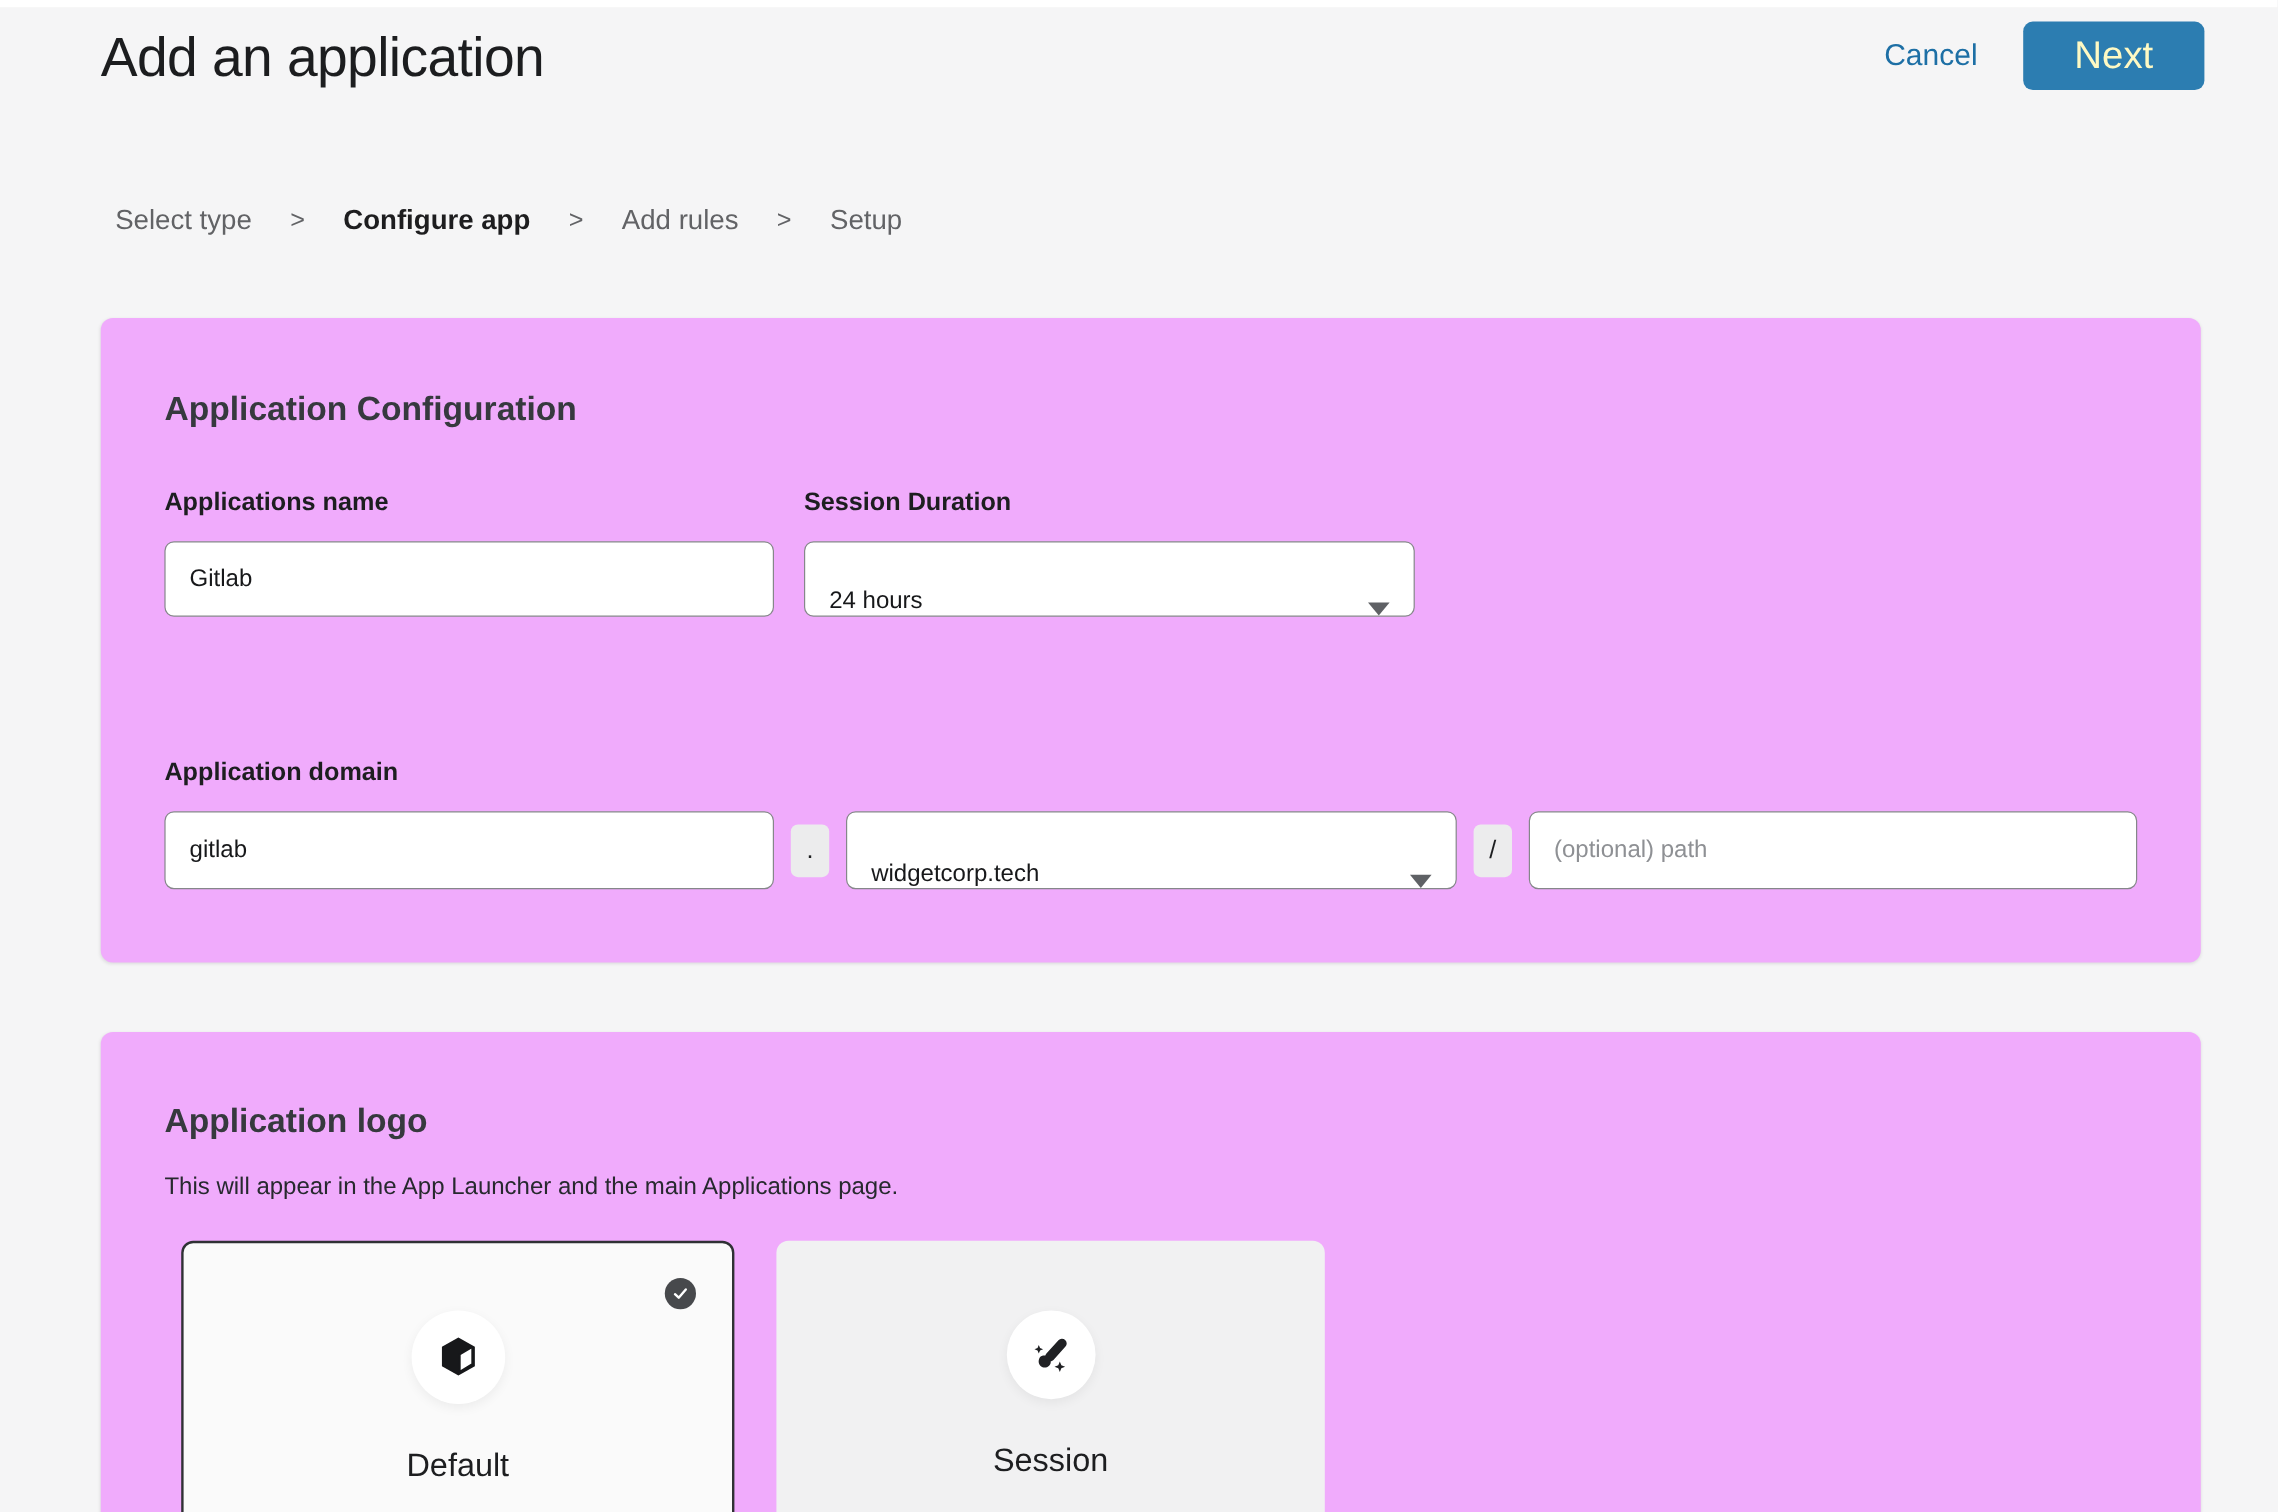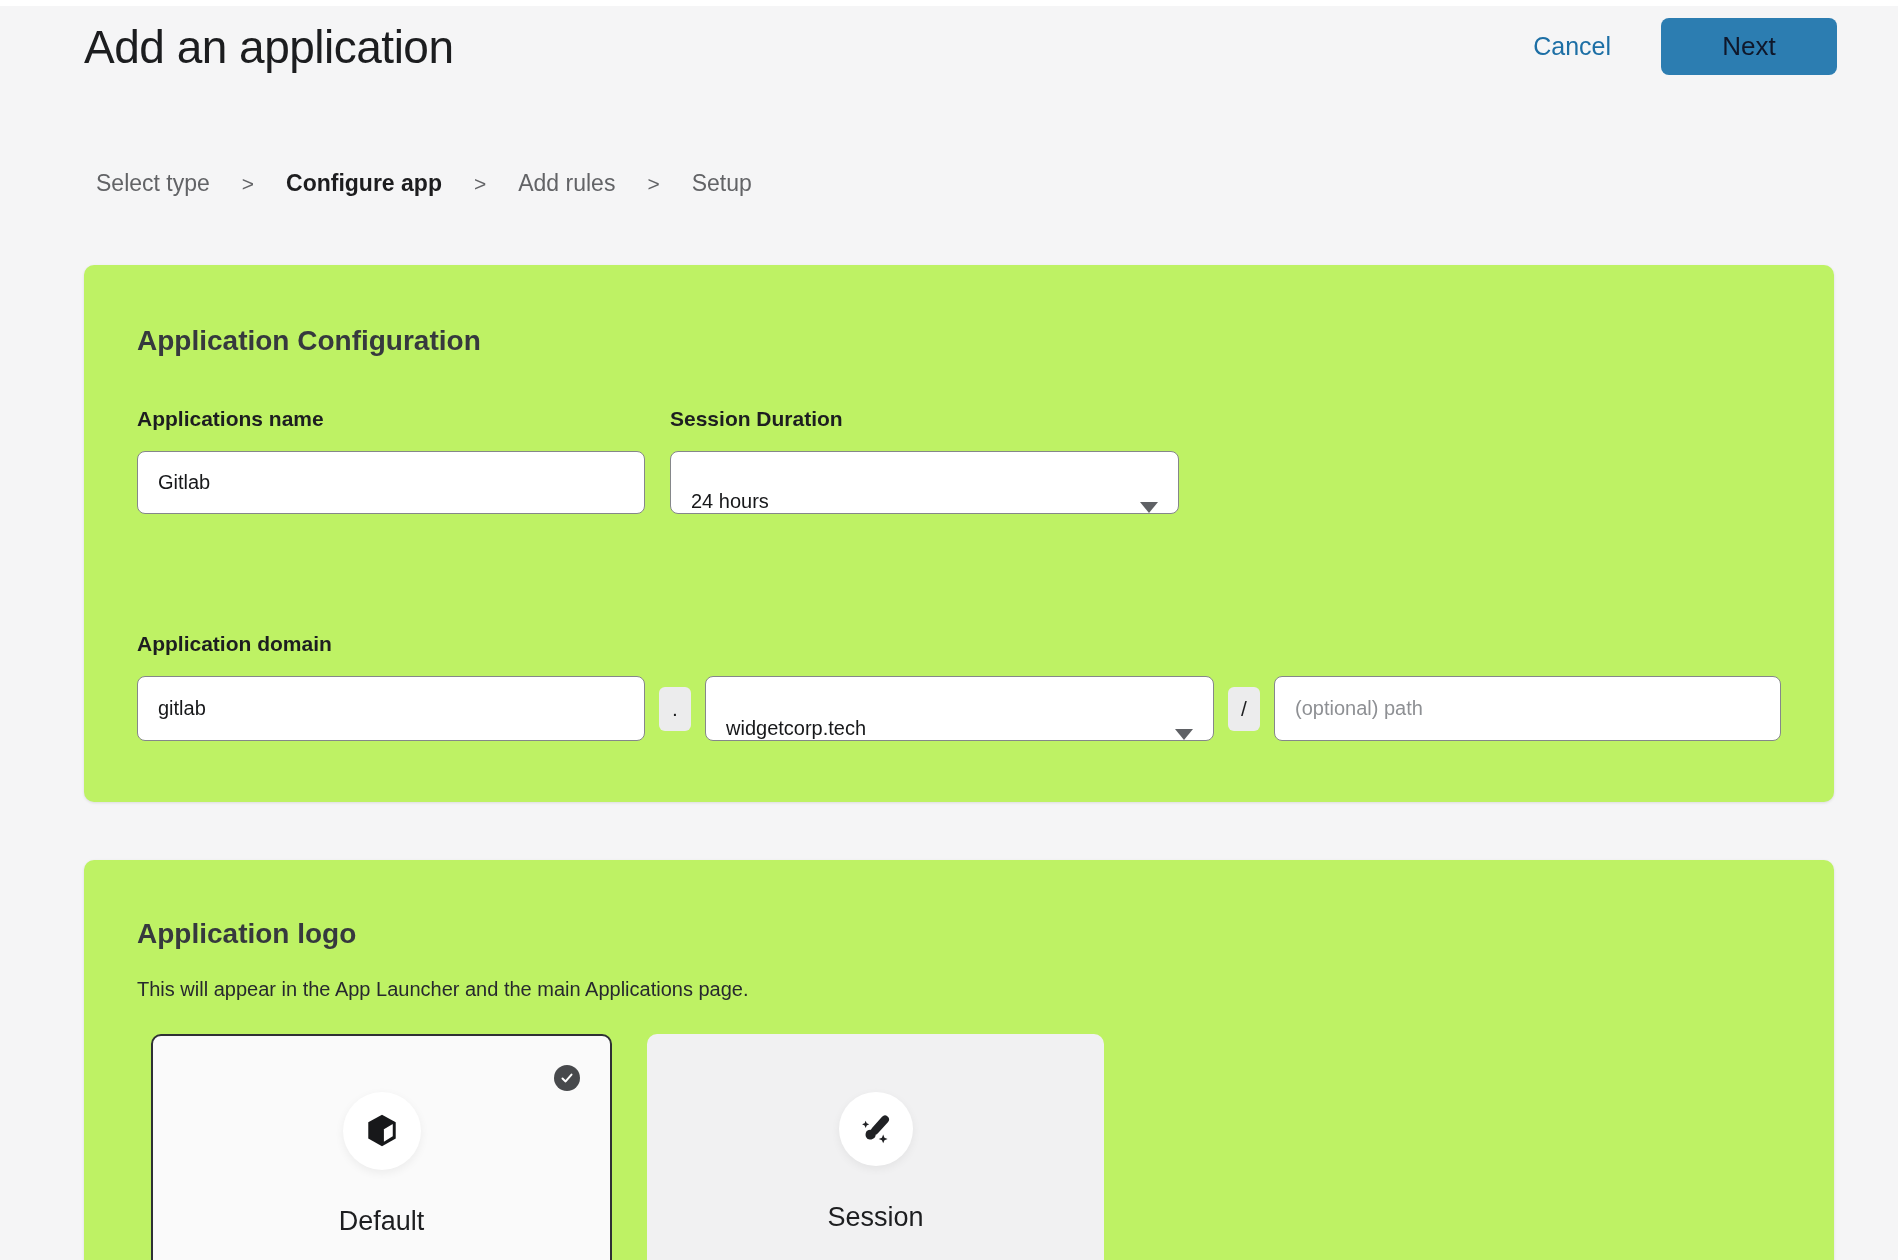--- a/index.html
+++ b/index.html
@@ -12,43 +12,43 @@
   .top-strip { height:6px; background:#ffffff; }
 
   
   .header {
     display:flex; align-items:center; justify-content:space-between;
     padding:12px 61px 0 84px;
   }
   .page-title {
     font-size:46px; font-weight:400; color:#1c1d1f; letter-spacing:-0.5px;
   }
-  .header-actions { display:flex; align-items:center; gap:50px; }
+  .header-actions { display:flex; align-items:center; gap:38px; }
   .cancel-link {
     font-size:25px; color:#1d6fa5; cursor:pointer; background:none; border:none;
     font-family:inherit;
   }
   .next-btn {
-    width:176px; height:57px; background:#2c7db1; color:#0f172a;
-    border:none; border-radius:8px; font-size:26px; font-family:inherit;
+    width:151px; height:57px; background:#2c7db1; color:#fef9c3;
+    border:none; border-radius:8px; font-size:32px; font-family:inherit;
     cursor:pointer;
   }
 
   
   .breadcrumb {
     display:flex; align-items:center; gap:32px;
     margin:95px 0 0 96px; font-size:23px; color:#626366;
   }
   .crumb { cursor:pointer; }
   .crumb.active { color:#1d1d1f; font-weight:700; }
   .crumb-sep { color:#626366; font-size:21px; }
 
   
   .card {
-    background:#bef264; border-radius:10px;
+    background:#f0abfc; border-radius:10px;
     box-shadow:0 1px 3px rgba(0,0,0,0.10);
     margin:0 64px 0 84px; width:1750px;
   }
   .card-1 { margin-top:68px; padding:60px 53px 61px 53px; }
   .card-2 { margin-top:58px; padding:58px 53px 60px 53px; height:640px; }
 
   .section-heading { font-size:28px; font-weight:700; color:#36393e; }
 
   
   .field-grid {

